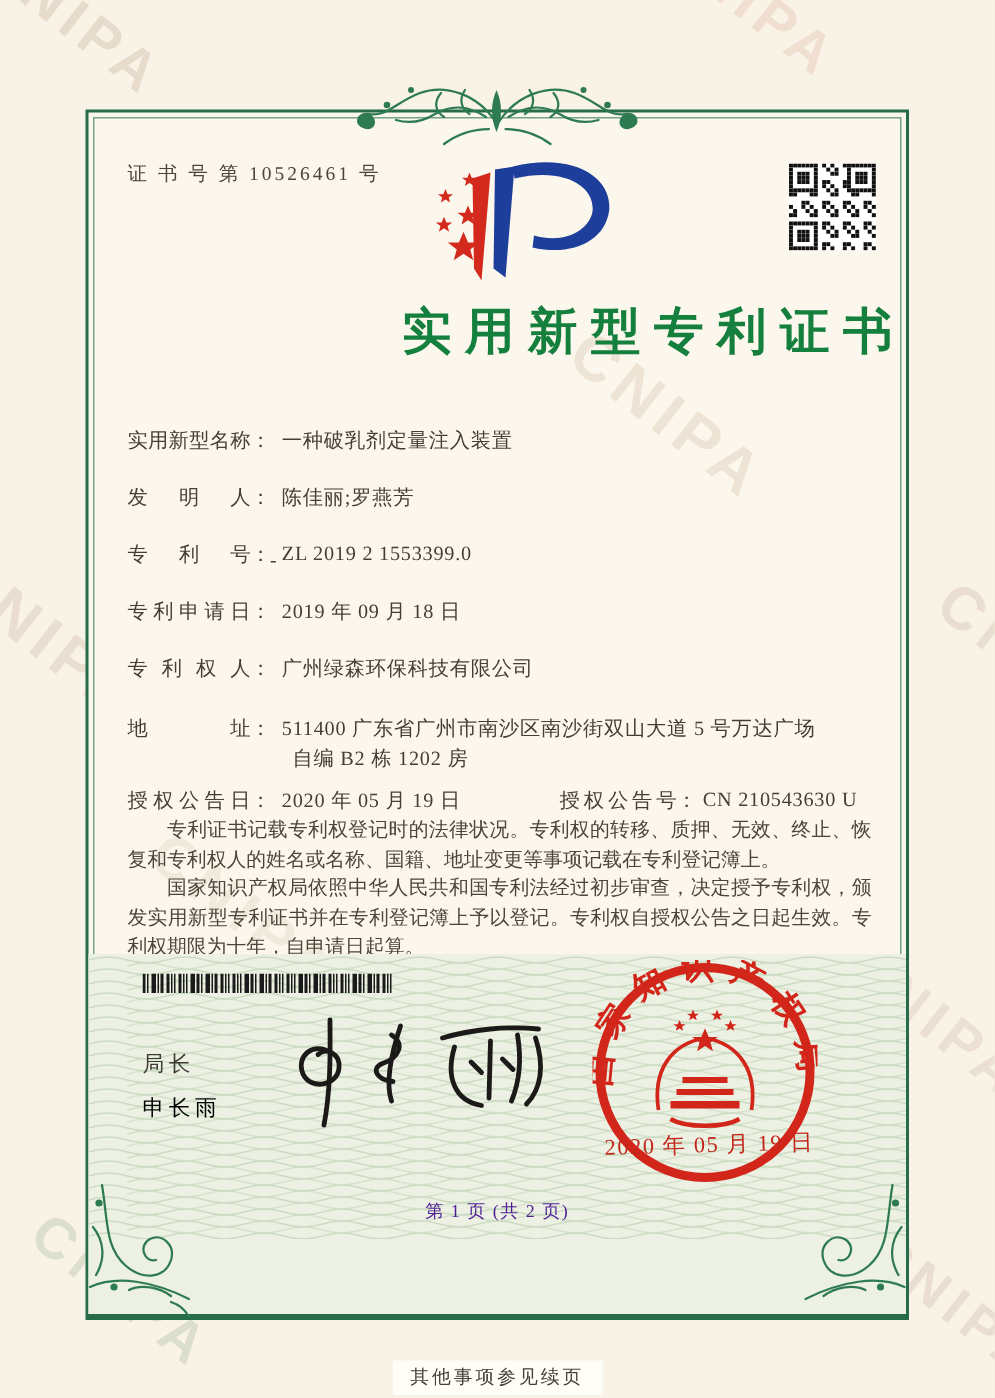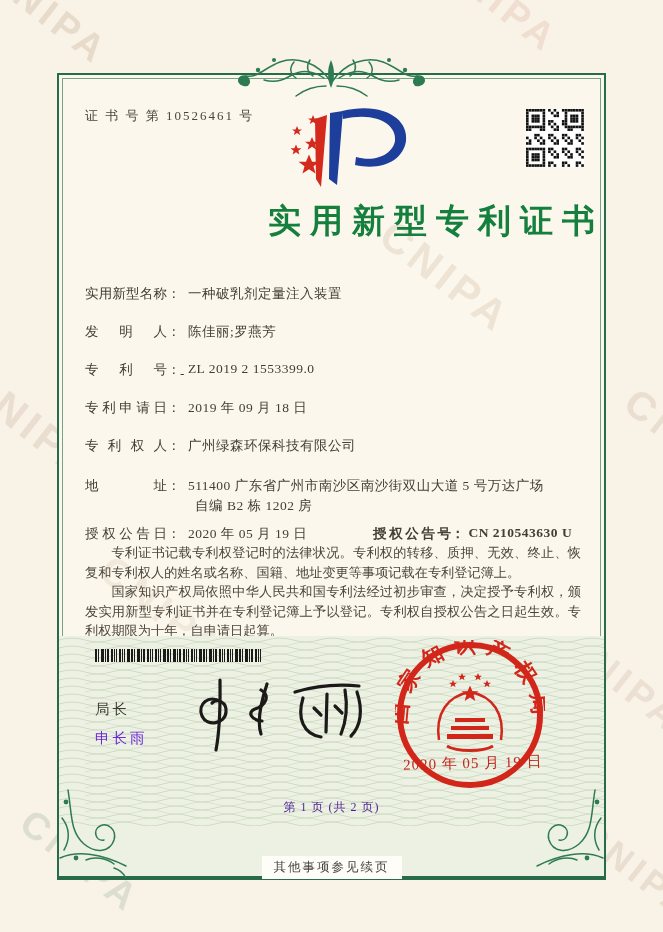--- a/index.html
+++ b/index.html
@@ -16,36 +16,36 @@
   .logo{position:absolute;left:226px;top:24px;}
   .qr{position:absolute;left:467px;top:34px;}
   .title{position:absolute;left:0;top:124px;width:100%;text-align:right;font-size:33px;
          font-weight:bold;color:#15803d;letter-spacing:9px;}
   .fields{position:absolute;left:26px;top:210px;width:500px;font-size:13.5px;color:#433e36;}
   .frow{position:absolute;left:0;white-space:nowrap;}
   .flabel{display:inline-block;width:82px;text-align:justify;text-align-last:justify;vertical-align:top;}
   .fcolon{display:inline-block;vertical-align:top;}
   .fvalue{display:inline-block;margin-left:4px;vertical-align:top;letter-spacing:0.5px;}
   .addr2{position:absolute;left:110px;white-space:nowrap;letter-spacing:0.5px;}
-  .grant2{position:absolute;left:288px;top:0;white-space:nowrap;font-weight:bold;}
+  .grant2{position:absolute;left:288px;top:0;white-space:nowrap;}
   .paras{position:absolute;left:26px;top:468px;width:496px;font-size:13.2px;line-height:19.5px;
          color:#4b453b;text-align:justify;}
   .paras p{margin:0;text-indent:2em;}
   
   .band{position:absolute;left:0;right:0;bottom:0;height:240px;background:#edf1e3;overflow:hidden;}
   .band svg.waves{position:absolute;left:0;top:0;}
   .barcode{position:absolute;left:36px;top:13px;}
   .cm-title{position:absolute;left:36px;top:64px;font-size:14.5px;color:#3d3a33;letter-spacing:3px;}
-  .cm-name{position:absolute;left:36px;top:93px;font-size:14.5px;color:#6d28d9;letter-spacing:3px;}
+  .cm-name{position:absolute;left:36px;top:93px;font-size:14.5px;color:#000000;letter-spacing:3px;}
   .sig{position:absolute;left:128px;top:38px;}
   .seal{position:absolute;left:336px;top:4px;}
   .seal-date{position:absolute;left:344px;top:118px;font-size:15px;color:#c2271c;letter-spacing:1px;
              transform:rotate(-1.5deg);white-space:nowrap;}
   .page-info{position:absolute;left:0;top:163px;width:100%;text-align:center;font-size:12px;color:#4c1d95;letter-spacing:1px;}
-  .foot-note{position:absolute;left:50%;top:856px;transform:translateX(-50%);
+  .foot-note{position:absolute;left:50%;top:907px;transform:translateX(-50%);
              background:#fefdf8;padding:3px 12px;font-size:12.5px;color:#45403a;letter-spacing:2px;white-space:nowrap;}
   .ornament-top{position:absolute;left:234px;top:52px;z-index:3;}
   .corner{position:absolute;z-index:3;}
 </style>
 </head>
 <body>
 
 <div class="page">
 
   <span class="wm" style="left:-22px;top:-8px;font-size:38px;color:rgba(209,192,172,.45);">CNIPA</span>

